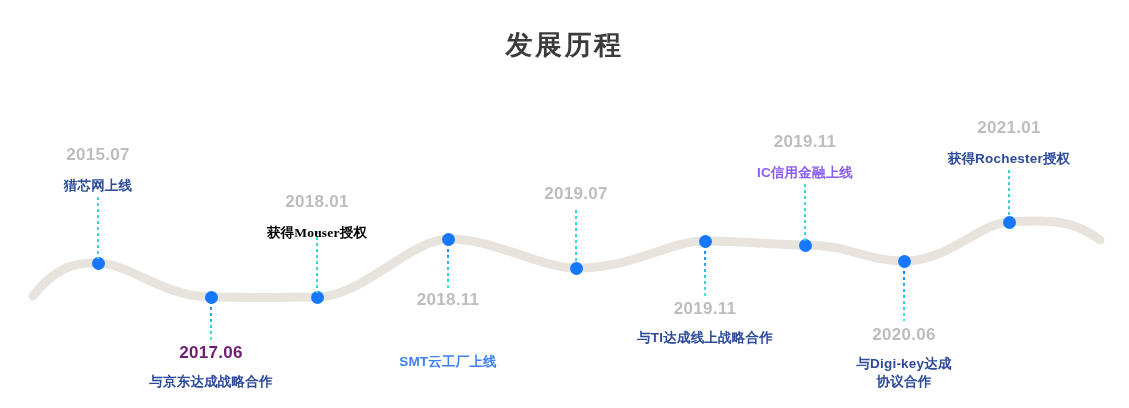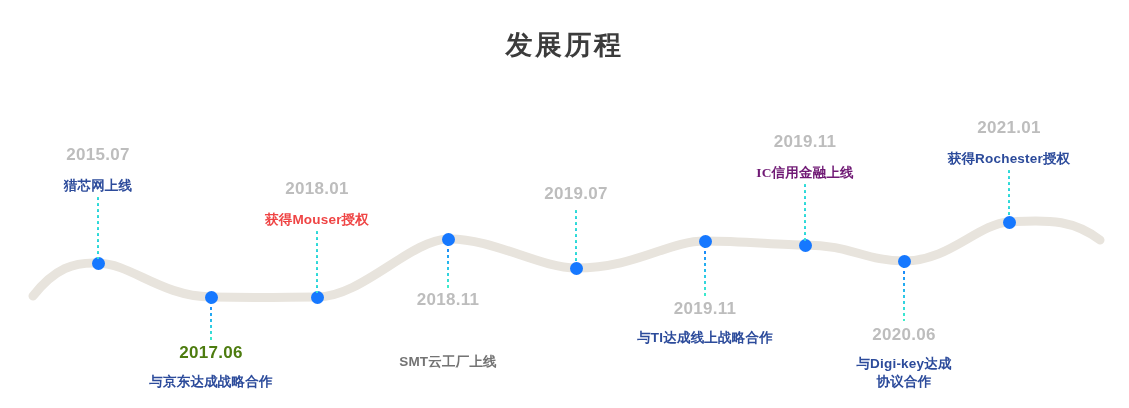--- a/index.html
+++ b/index.html
@@ -131,38 +131,38 @@
         <div class="stem up" style="height: 62px; bottom: 4px; top: auto;"></div>
         <div class="labels above" style="bottom: 68px; top: auto;">
           <div class="date" style="color: rgb(189, 189, 189);">2015.07</div>
           <div class="caption" style="color: rgb(44, 75, 155);">猎芯网上线</div>
         </div>
       </div>
       <div class="milestone" style="left: 211px; top: 297px;">
         <div class="dot" style="background: rgb(22, 120, 255);"></div>
         <div class="stem down" style="height: 41px; top: 4px;"></div>
         <div class="labels below" style="top: 47px;">
-          <div class="date" style="color: #4d7c0f;">2017.06</div>
+          <div class="date" style="color: #701a75;">2017.06</div>
           <div class="caption" style="color: rgb(44, 75, 155);">与京东达成战略合作</div>
         </div>
       </div>
       <div class="milestone" style="left: 317px; top: 297px;">
         <div class="dot" style="background: rgb(22, 120, 255);"></div>
         <div class="stem up" style="height: 62px; bottom: 4px; top: auto;"></div>
-        <div class="labels above" style="bottom: 68px; top: auto;">
+        <div class="labels above" style="bottom: 55px; top: auto;">
           <div class="date" style="color: rgb(189, 189, 189);">2018.01</div>
-          <div class="caption" style="color: #ef4444;">获得Mouser授权</div>
+          <div class="caption" style="color: #000000; font-family: Liberation Serif, serif;">获得Mouser授权</div>
         </div>
       </div>
       <div class="milestone" style="left: 448px; top: 239px;">
         <div class="dot" style="background: rgb(22, 120, 255);"></div>
         <div class="stem down" style="height: 46px; top: 4px;"></div>
         <div class="labels below" style="top: 52px;">
           <div class="date" style="color: rgb(189, 189, 189);">2018.11</div>
-          <div class="caption" style="color: #737373; margin-top: 44px;">SMT云工厂上线</div>
+          <div class="caption" style="color: #3b82f6; margin-top: 44px;">SMT云工厂上线</div>
         </div>
       </div>
       <div class="milestone" style="left: 576px; top: 268px;">
         <div class="dot" style="background: rgb(22, 120, 255);"></div>
         <div class="stem up" style="height: 54px; bottom: 4px; top: auto;"></div>
         <div class="labels above" style="bottom: 52px; top: auto;">
           <div class="date" style="color: rgb(189, 189, 189);">2019.07</div>
         </div>
       </div>
       <div class="milestone" style="left: 705px; top: 241px;">
@@ -171,21 +171,21 @@
         <div class="labels below" style="top: 59px;">
           <div class="date" style="color: rgb(189, 189, 189);">2019.11</div>
           <div class="caption" style="color: rgb(44, 75, 155);">与TI达成线上战略合作</div>
         </div>
       </div>
       <div class="milestone" style="left: 805px; top: 245px;">
         <div class="dot" style="background: rgb(22, 120, 255);"></div>
         <div class="stem up" style="height: 57px; bottom: 4px; top: auto;"></div>
         <div class="labels above" style="bottom: 63px; top: auto;">
           <div class="date" style="color: rgb(189, 189, 189);">2019.11</div>
-          <div class="caption" style="color: #701a75; font-family: Liberation Serif, serif;">IC信用金融上线</div>
+          <div class="caption" style="color: #8b5cf6;">IC信用金融上线</div>
         </div>
       </div>
       <div class="milestone" style="left: 904px; top: 261px;">
         <div class="dot" style="background: rgb(22, 120, 255);"></div>
         <div class="stem down" style="height: 56px; top: 4px;"></div>
         <div class="labels below" style="top: 65px;">
           <div class="date" style="color: rgb(189, 189, 189);">2020.06</div>
           <div class="caption" style="color: rgb(44, 75, 155);">与Digi-key达成
 协议合作</div>
         </div>

